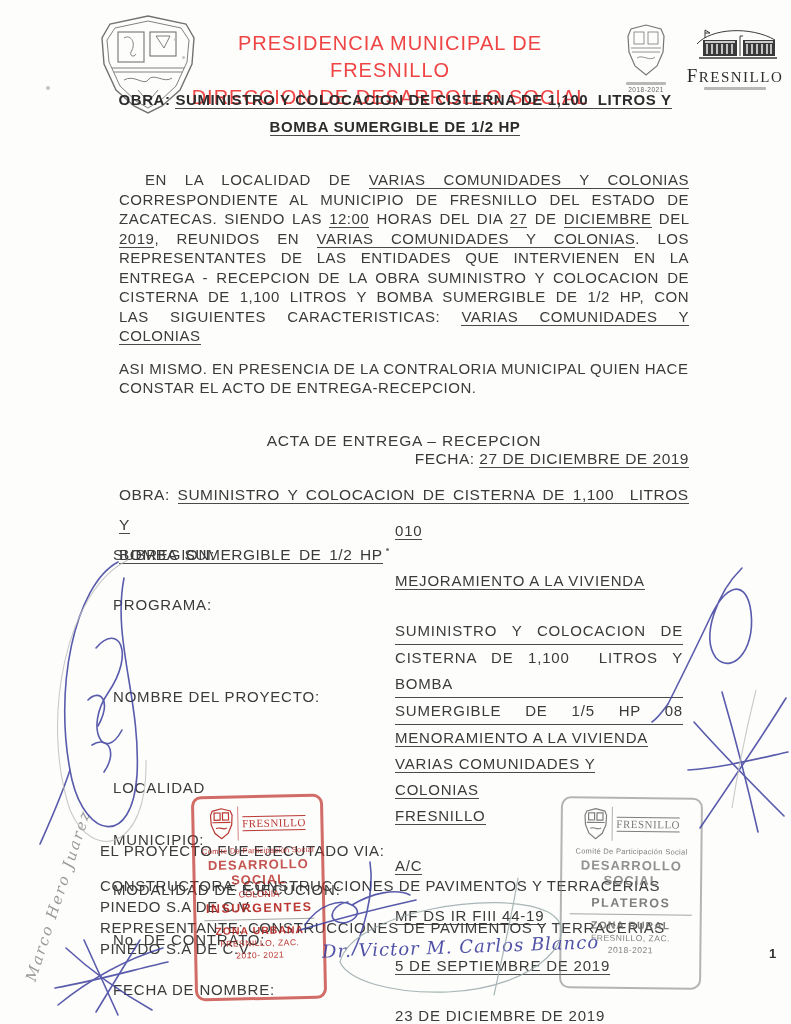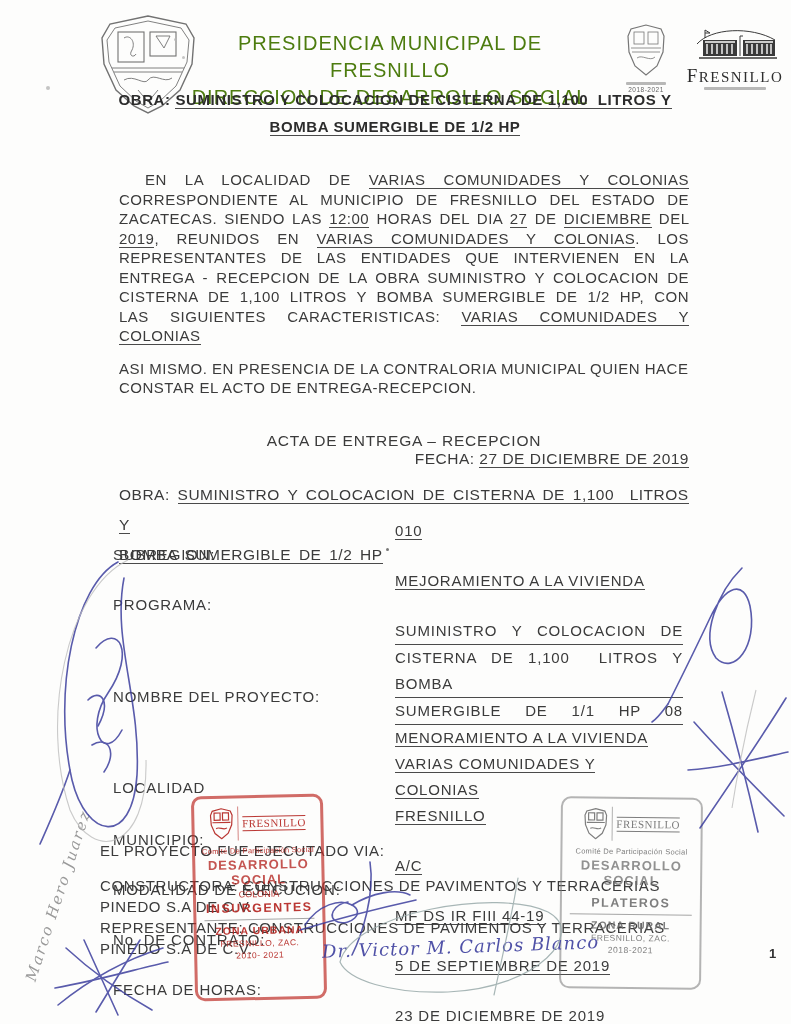--- a/index.html
+++ b/index.html
@@ -2,21 +2,21 @@
 <html><head>
 <meta charset="utf-8">
 <style>
   html,body{margin:0;padding:0;background:#e8e8e8;}
   .page{position:relative;width:791px;height:1024px;margin:0 auto;background:#fdfdfc;
         font-family:"Liberation Sans",sans-serif;color:#3b3b3b;overflow:hidden;}
   .page *{box-sizing:border-box;}
 
   
   .hdr-title{position:absolute;top:30px;left:178px;width:424px;text-align:center;
-             font-size:20px;letter-spacing:1px;color:#4d7c0f;line-height:27px;}
+             font-size:20px;letter-spacing:1px;color:#ef4444;line-height:27px;}
   .crest-left{position:absolute;left:94px;top:12px;}
   .crest-right{position:absolute;left:618px;top:24px;width:56px;text-align:center;}
   .crest-right .years{font-size:6.5px;color:#666;letter-spacing:.5px;margin-top:1px;}
   .blurbar{height:3px;background:#9a9a9a;opacity:.7;border-radius:1px;margin:2px auto 0 auto;}
   .logo-right{position:absolute;left:684px;top:24px;width:102px;text-align:center;}
   .logo-word{font-family:"Liberation Serif",serif;font-size:15px;letter-spacing:1.5px;color:#2e2e2e;line-height:15px;}
   .logo-word::first-letter{font-size:19px;}
   .obra-top{position:absolute;top:86px;left:60px;width:670px;text-align:center;font-weight:700;
             font-size:15px;letter-spacing:.6px;color:#2c2c2c;line-height:27px;}
 
@@ -141,42 +141,42 @@
     </div>
     <div class="frow">
       <div class="flabel">PROGRAMA:</div>
       <div class="fvalue"><span class="u">MEJORAMIENTO A LA VIVIENDA</span></div>
     </div>
     <div class="frow frow-center">
       <div class="flabel">NOMBRE DEL PROYECTO:</div>
       <div class="fvalue">
         <span class="u-line">SUMINISTRO Y COLOCACION DE</span>
         <span class="u-line">CISTERNA DE 1,100&nbsp; LITROS Y BOMBA</span>
-        <span class="u-line">SUMERGIBLE DE 1/1 HP 08</span>
+        <span class="u-line">SUMERGIBLE DE 1/5 HP 08</span>
         <span class="u">MENORAMIENTO A LA VIVIENDA</span>
       </div>
     </div>
     <div class="frow">
       <div class="flabel">LOCALIDAD</div>
       <div class="fvalue"><span class="u">VARIAS COMUNIDADES Y COLONIAS</span></div>
     </div>
     <div class="frow">
       <div class="flabel">MUNICIPIO:</div>
       <div class="fvalue"><span class="u">FRESNILLO</span></div>
     </div>
     <div class="frow">
       <div class="flabel">MODALIDAD DE EJECUCION:</div>
       <div class="fvalue"><span class="u">A/C</span></div>
     </div>
     <div class="frow">
       <div class="flabel">No. DE CONTRATO:</div>
       <div class="fvalue"><span class="u">MF DS IR FIII 44-19</span></div>
     </div>
     <div class="frow">
-      <div class="flabel">FECHA DE HORAS:</div>
+      <div class="flabel">FECHA DE NOMBRE:</div>
       <div class="fvalue"><span class="u">5 DE SEPTIEMBRE DE 2019</span></div>
     </div>
     <div class="frow">
       <div class="flabel">FECHA DE TERMINACION:</div>
       <div class="fvalue"><span class="u">23 DE DICIEMBRE DE 2019</span></div>
     </div>
   </div>
 
   <div class="exec">
     <div>EL PROYECTO FUE EJECUTADO VIA:</div>

